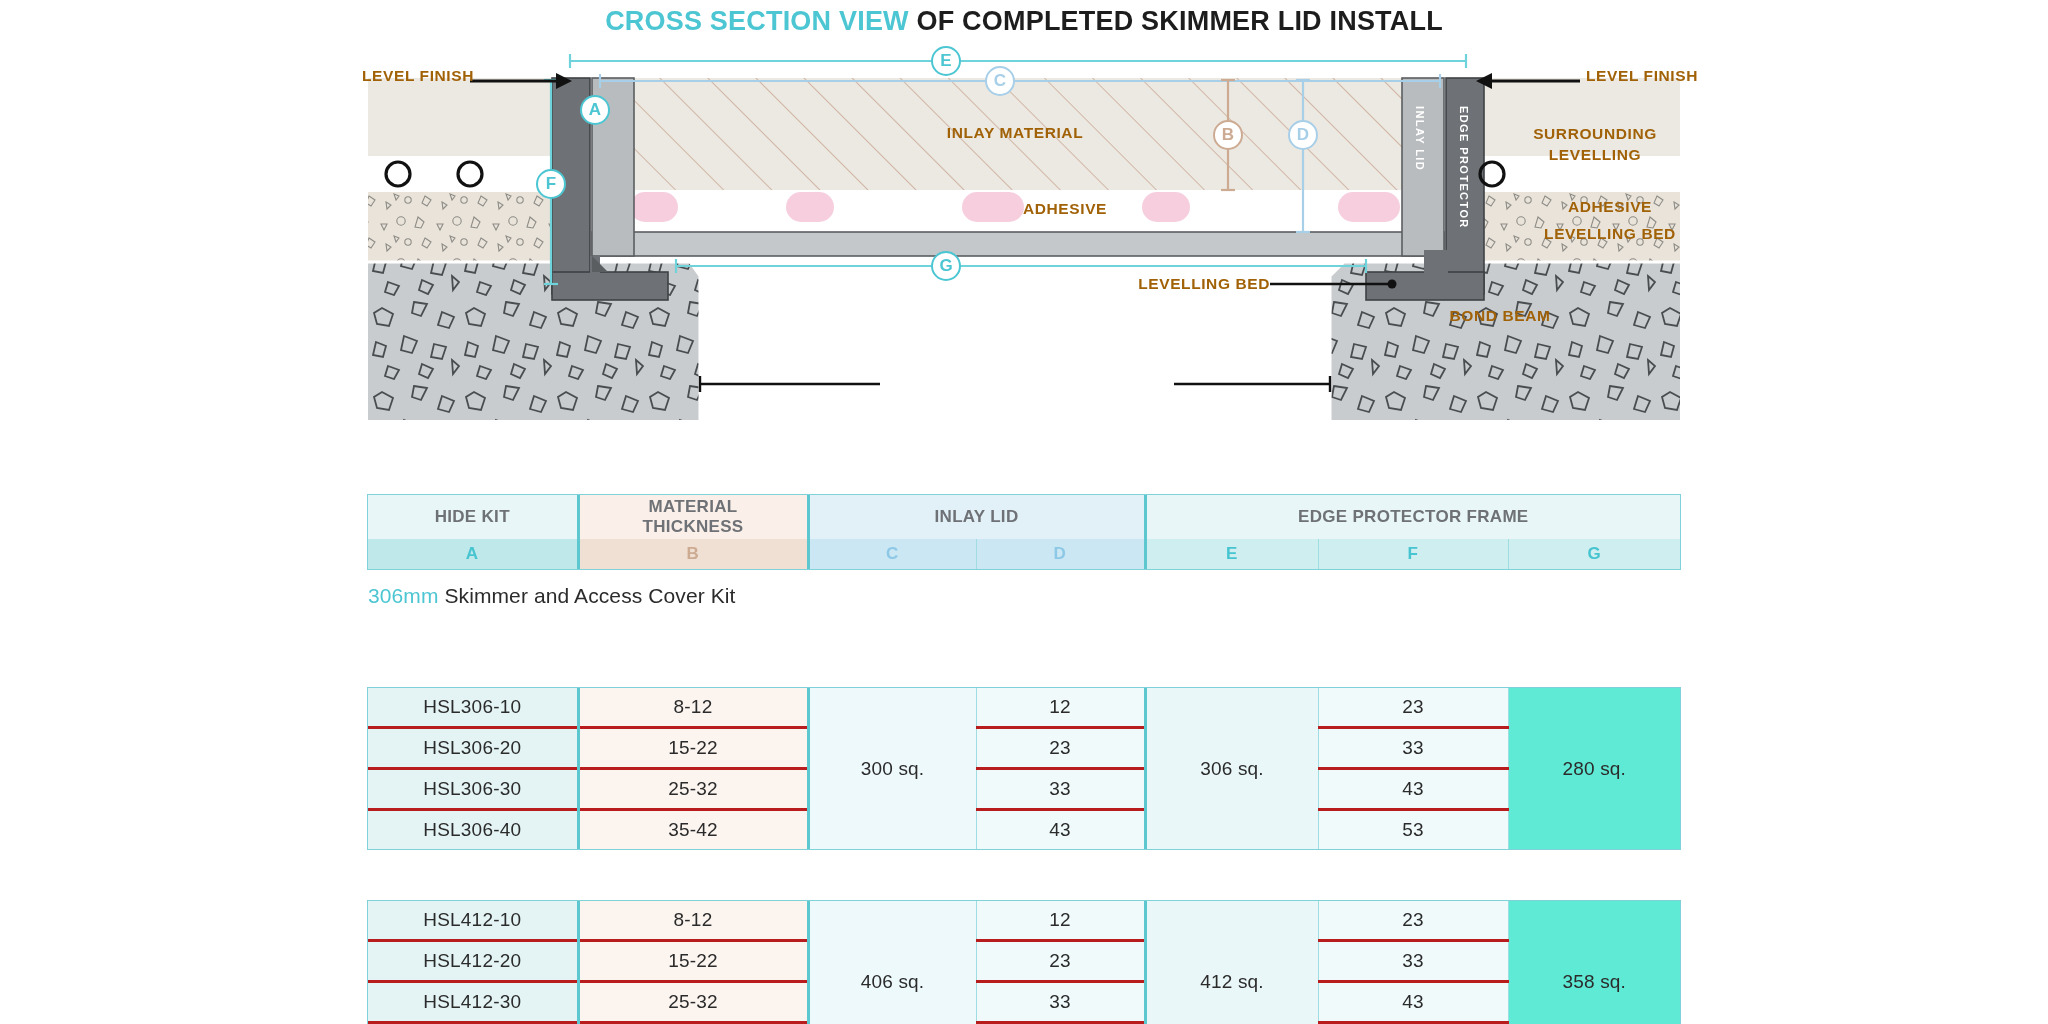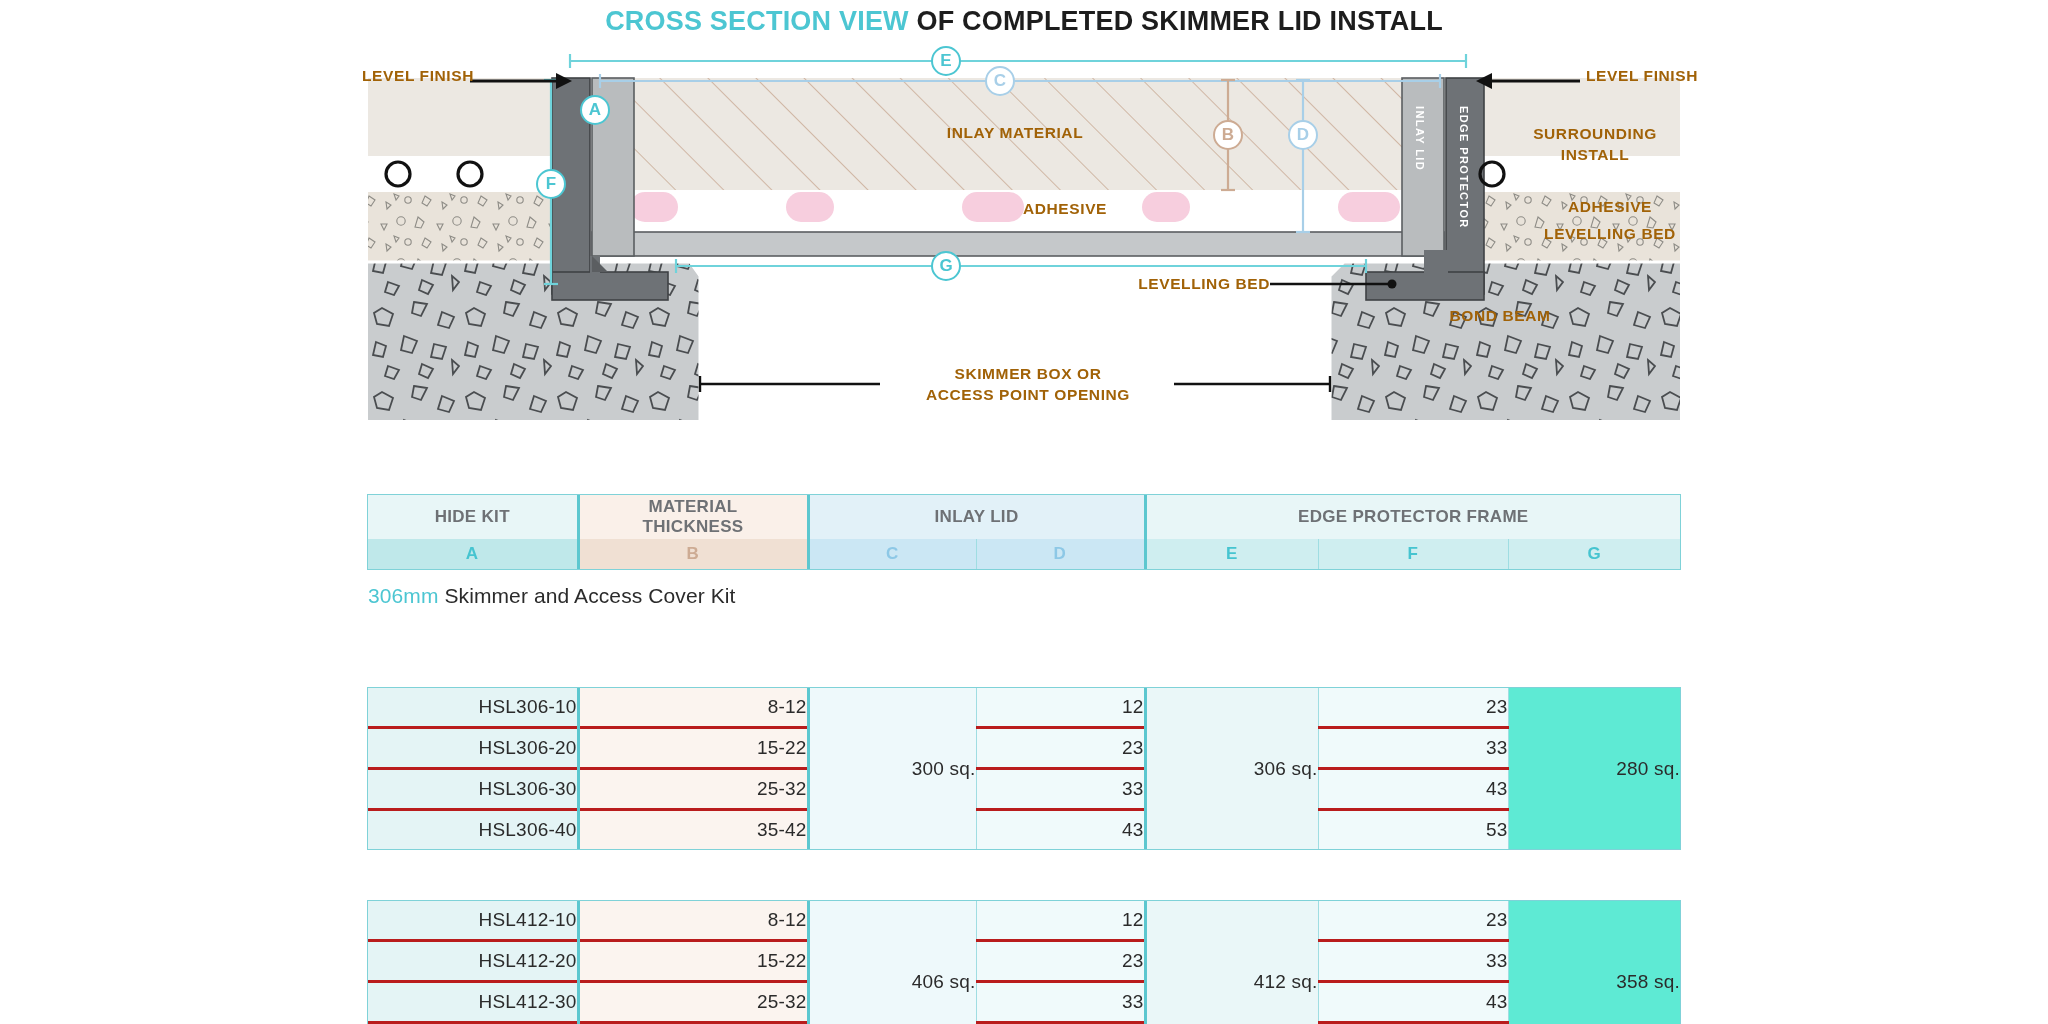--- a/index.html
+++ b/index.html
@@ -75,21 +75,21 @@
 
   
   .cap{
     position:absolute;font-size:21px;color:#2b2b2b;letter-spacing:.1px;
   }
   .cap b{color:#4cc6d2;font-weight:normal;}
 
   
   .data-tbl{width:1312px;left:368px;}
   .data-tbl td{
-    height:38px;text-align:right;vertical-align:middle;
+    height:38px;text-align:center;vertical-align:middle;
     font-size:19px;color:#2b2b2b;letter-spacing:.2px;
   }
   .c-code{background:#e4f4f5;}
   .c-mm  {background:#fbf4ef;}
   .c-size{background:#eef9fb;}
   .c-dep {background:#f0fafb;}
   .c-esz {background:#eaf7f8;}
   .c-ext {background:#f0fafb;}
   .c-uo  {background:#5eead4;}
   .rowline{border-top:3px solid #b91c1c;}
@@ -252,28 +252,26 @@
         <line x1="700" y1="332" x2="700" y2="348"></line>
         <line x1="1174" y1="340" x2="1330" y2="340"></line>
         <line x1="1330" y1="332" x2="1330" y2="348"></line>
       </g>
     </svg>
 
     <div class="dlabel" style="left:362px;top:22px;width:140px;text-align:left;">LEVEL FINISH</div>
     <div class="dlabel" style="left:1586px;top:22px;width:160px;text-align:left;">LEVEL FINISH</div>
     <div class="dlabel" style="left:900px;top:79px;width:230px;">INLAY MATERIAL</div>
     <div class="dlabel" style="left:1480px;top:80px;width:230px;white-space:pre-line;">SURROUNDING
-INSTALL</div>
+LEVELLING</div>
     <div class="dlabel" style="left:1005px;top:155px;width:120px;">ADHESIVE</div>
     <div class="dlabel" style="left:1530px;top:153px;width:160px;">ADHESIVE</div>
     <div class="dlabel" style="left:1510px;top:180px;width:200px;">LEVELLING BED</div>
     <div class="dlabel" style="left:1100px;top:230px;width:170px;text-align:right;">LEVELLING BED</div>
     <div class="dlabel" style="left:1400px;top:262px;width:200px;">BOND BEAM</div>
-    <div class="dlabel" style="left:878px;top:320px;width:300px;white-space:pre-line;">SKIMMER BOX OR
-ACCESS POINT OPENING</div>
 
     <div class="vlabel" style="left:1414px;top:62px;">INLAY LID</div>
     <div class="vlabel" style="left:1458px;top:62px;">EDGE PROTECTOR</div>
 
     <div class="bubble bub-teal" style="left:580px;top:51px;">A</div>
     <div class="bubble bub-tan" style="left:1213px;top:76px;">B</div>
     <div class="bubble bub-blue" style="left:985px;top:22px;">C</div>
     <div class="bubble bub-blue" style="left:1288px;top:76px;">D</div>
     <div class="bubble bub-teal" style="left:931px;top:2px;">E</div>
     <div class="bubble bub-teal" style="left:536px;top:125px;">F</div>

